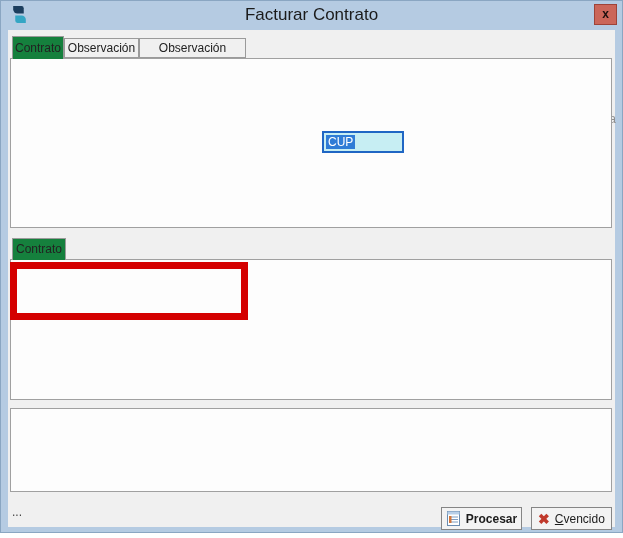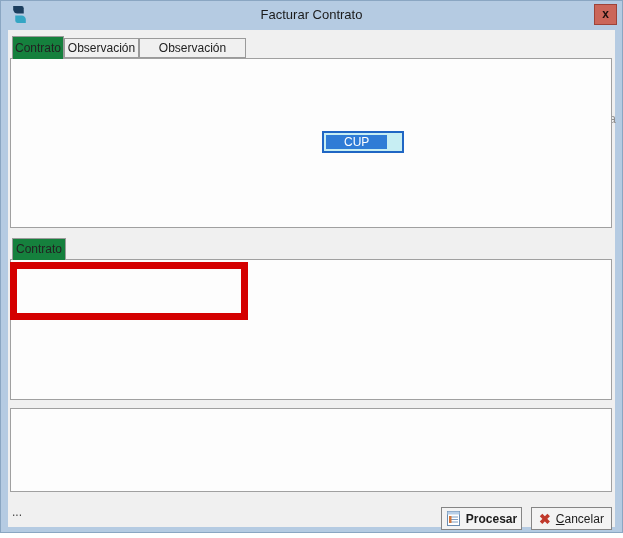--- a/index.html
+++ b/index.html
@@ -1,36 +1,36 @@
 <!DOCTYPE html>
 <html><head>
 <meta charset="utf-8">
 <style>
   * { margin:0; padding:0; box-sizing:border-box; }
   html,body { background:#ffffff; font-family:"Liberation Sans", sans-serif; }
   .window { position:relative; width:623px; height:538px; overflow:hidden; background:#ffffff; }
   .frame { position:absolute; left:0; top:0; width:623px; height:533px; background:#b5cbe2; border:1px solid #8aa6c2; }
-  .titlebar-title { position:absolute; left:0; top:0; width:623px; height:30px; line-height:30px; text-align:center; font-size:13px; color:#1b1b1b; }
+  .titlebar-title { position:absolute; left:0; top:0; width:623px; height:30px; line-height:30px; text-align:center; font-size:17px; color:#1b1b1b; }
   .app-icon { position:absolute; left:10px; top:5px; width:19px; height:19px; }
   .close-btn { position:absolute; left:594px; top:4px; width:23px; height:21px; background:#cb6659; border:1px solid #9e4338; color:#1a0f0d; font-size:12px; font-weight:bold; text-align:center; line-height:19px; cursor:default; }
   .content { position:absolute; left:8px; top:30px; width:607px; height:497px; background:#f0f0f0; }
   .tab { position:absolute; border:1px solid #9a9a9a; background:#f0f0f0; font-size:12px; color:#222; text-align:center; }
   .tab.active { background:#15803d; border-bottom:none; z-index:6; }
   .page { position:absolute; background:#fdfdfd; border:1px solid #a0a0a0; z-index:1; }
   .lbl { position:absolute; font-size:12px; color:#222; background:#efefef; line-height:15px; white-space:nowrap; padding:0 1px; }
   .lbl.r { text-align:right; }
   .txt { position:absolute; font-size:12px; color:#333; line-height:15px; white-space:nowrap; }
   .tb { position:absolute; height:19px; border:1px solid #7b7b7b; background:#ffffff; font:12px "Liberation Sans", sans-serif; color:#1c1c1c; padding:0 3px; }
   .tb.num { text-align:right; }
   .tb.green { background:#e3f3de; border-color:#7d967d; }
   .tb.dis { color:#9a9a9a; background:#e7f2e3; border-color:#a5b5a5; }
   .cb { position:absolute; width:13px; height:13px; border:1px solid #8a8a8a; background:#fff; font-size:11px; line-height:12px; text-align:center; color:#1f1f1f; }
   .cb.dis { background:#f3f3f3; border-color:#b2b2b2; color:#8f8f8f; }
   .cup-field { position:absolute; left:322px; top:131px; width:82px; height:22px; border:2px solid #1f66c4; background:#c7eef3; display:flex; align-items:center; padding-left:2px; z-index:2; }
-  .cup-sel { background:#2f7cd6; color:#ffffff; font-size:12px; padding:0 18px; }
+  .cup-sel { background:#2f7cd6; color:#ffffff; font-size:12px; padding:0 2px; }
   .burger { position:absolute; left:412px; top:136px; width:17px; height:13px; cursor:pointer; }
   .burger div { height:3px; background:#5a5a5a; margin-bottom:2px; }
   .cal-btn { position:absolute; width:16px; height:15px; cursor:pointer; }
   .red-rect { position:absolute; left:10px; top:262px; width:238px; height:58px; border:7px solid #d40000; z-index:50; pointer-events:none; }
   .hint { position:absolute; font-size:12px; color:#9a9a9a; white-space:nowrap; }
   .btn { position:absolute; height:23px; background:#f3f3f3; border:1px solid #858585; display:flex; align-items:center; justify-content:center; gap:5px; font-size:12px; color:#1c1c1c; cursor:default; }
   .x-glyph { color:#c0392b; font-size:14px; font-weight:bold; line-height:14px; }
   .u { text-decoration:underline; }
   .ellipsis { position:absolute; left:12px; top:505px; font-size:12px; color:#444; }
 </style>
@@ -150,15 +150,15 @@
     <svg width="15" height="15" viewBox="0 0 15 15">
       <rect x="1.5" y="0.5" width="12" height="14" fill="#ffffff" stroke="#6a8cb0"></rect>
       <rect x="1.5" y="0.5" width="12" height="3" fill="#b8cfe8"></rect>
       <path d="M4 6 h8 M4 8.5 h8 M4 11 h8" stroke="#7d9cc0" fill="none"></path>
       <rect x="3" y="5" width="2.5" height="7" fill="#d4763b"></rect>
     </svg>
     <span>Procesar</span>
   </div>
   <div class="btn" style="left:531px; top:507px; width:81px;">
     <span class="x-glyph">✖</span>
-    <span><span class="u">C</span><span>ancelar</span></span>
+    <span><span class="u">C</span><span>vencido</span></span>
   </div>
 </div>
 
 </body></html>

